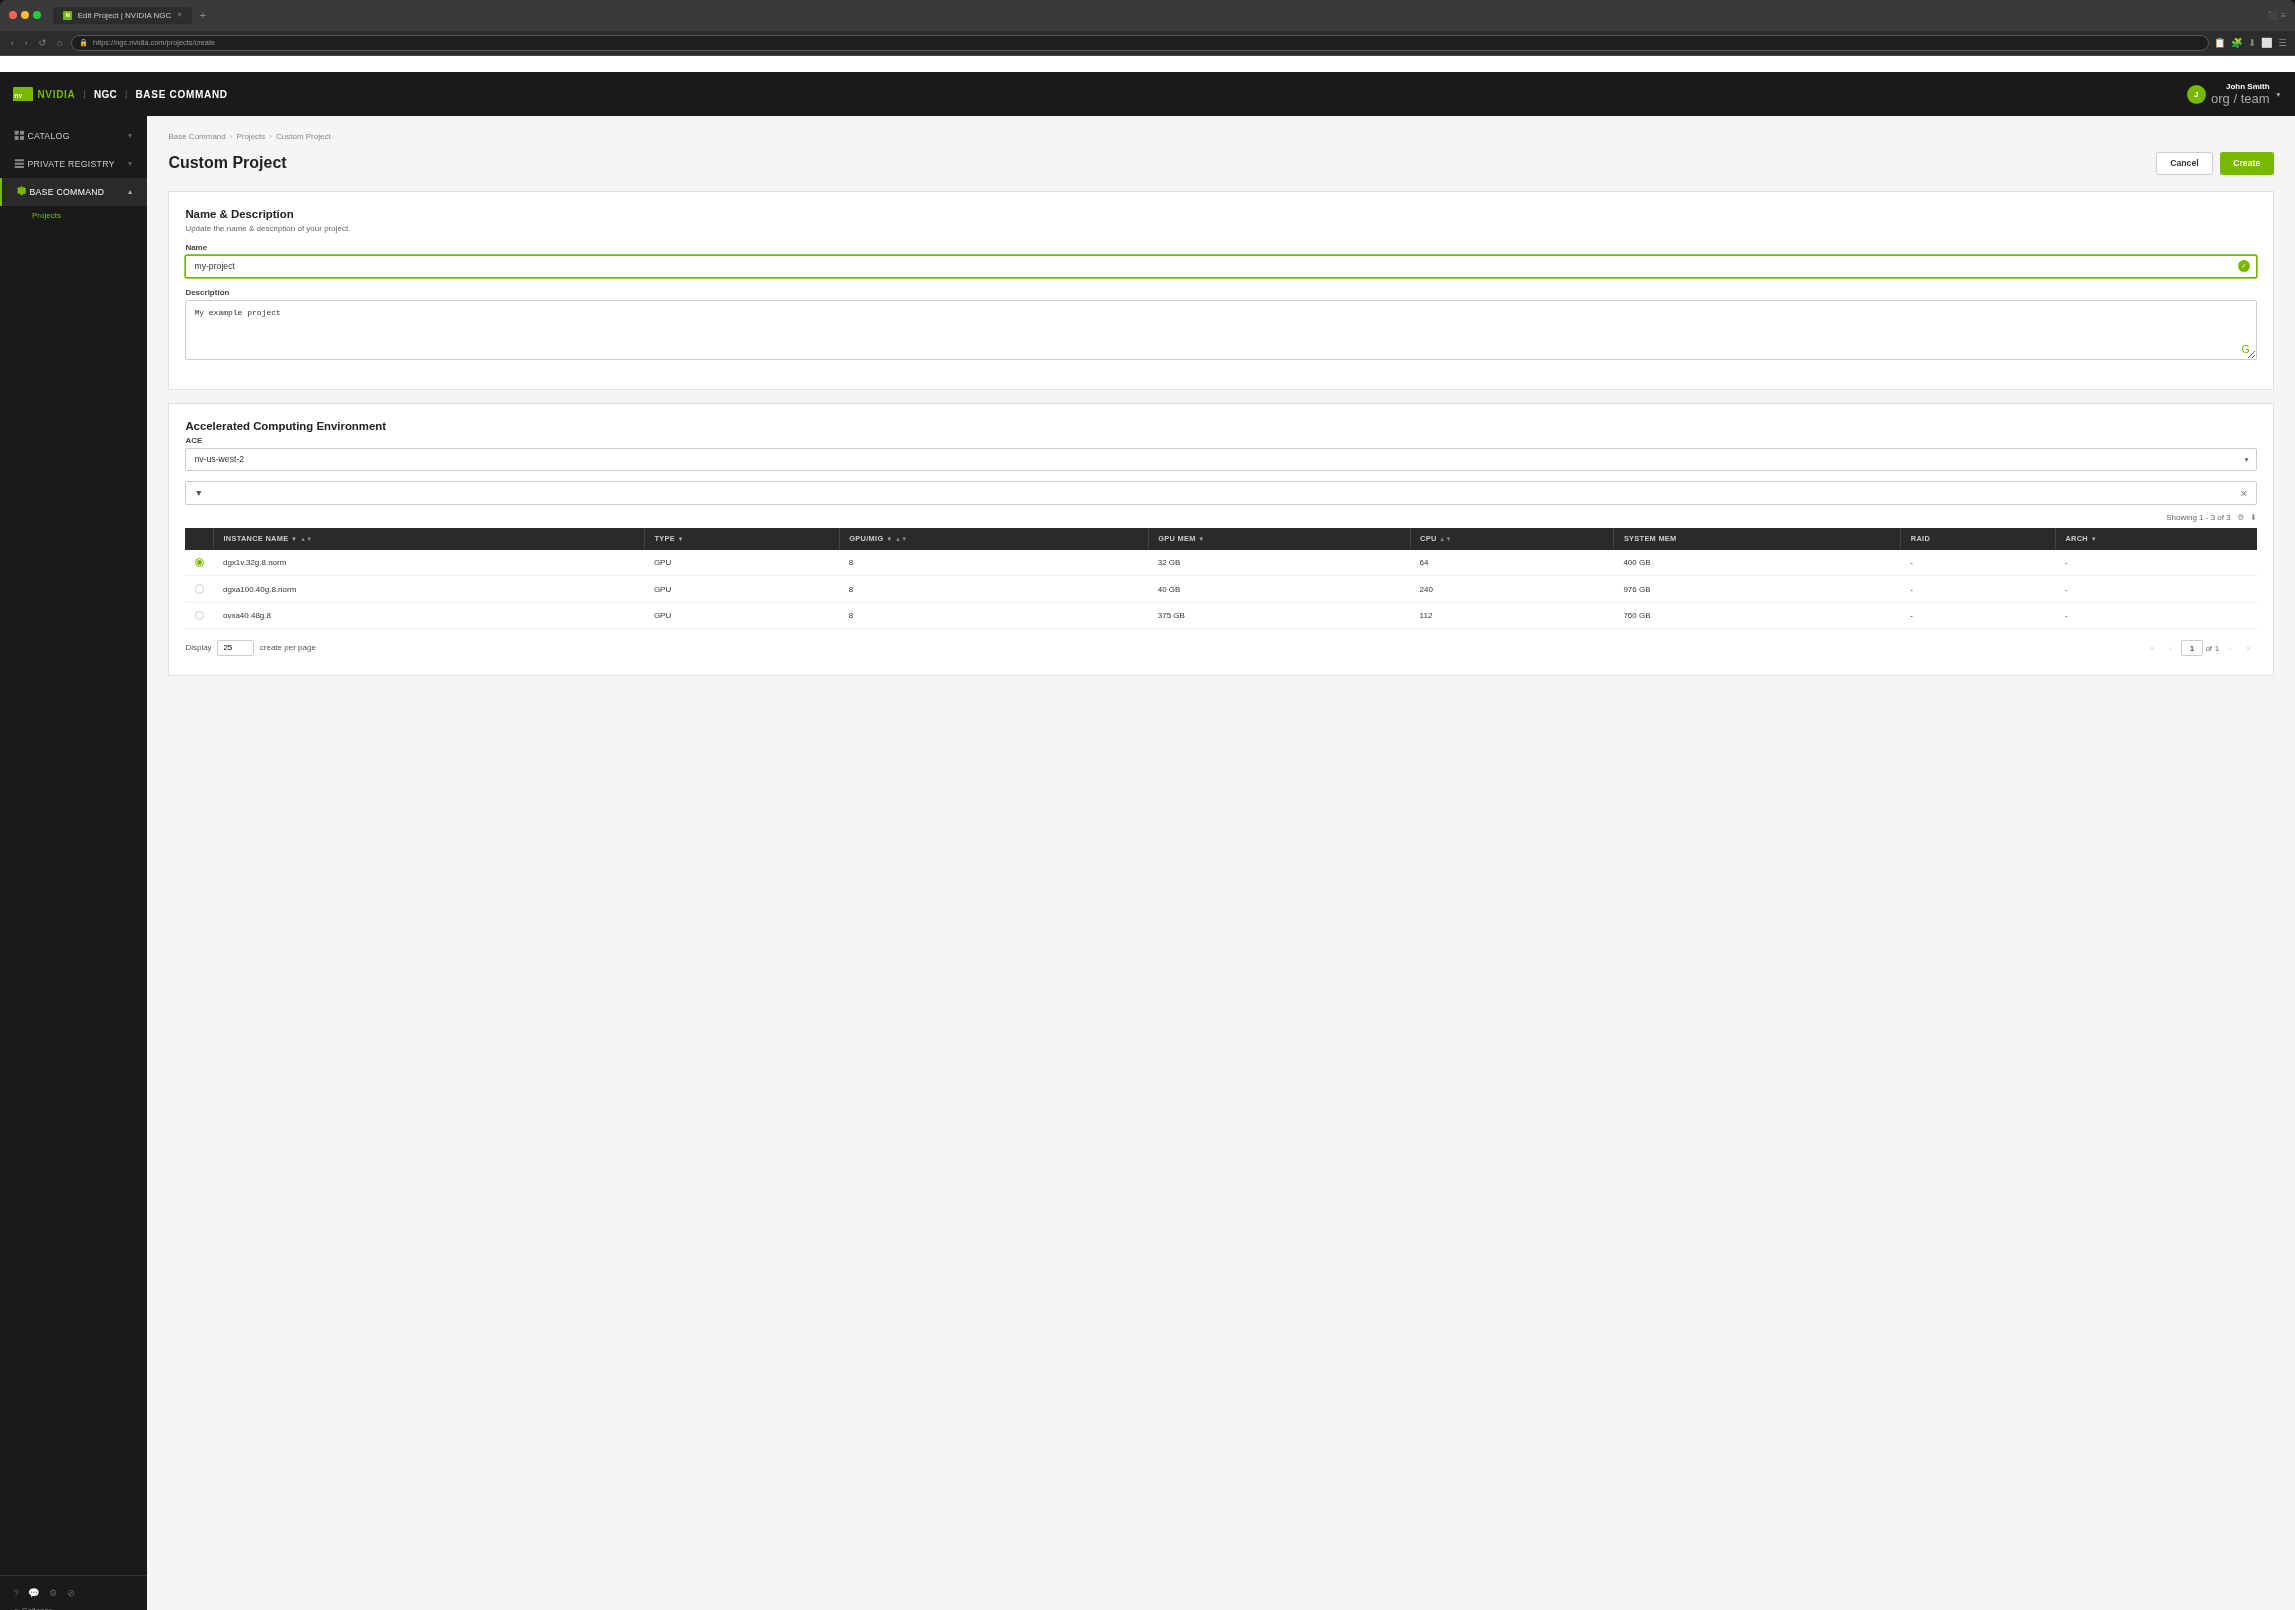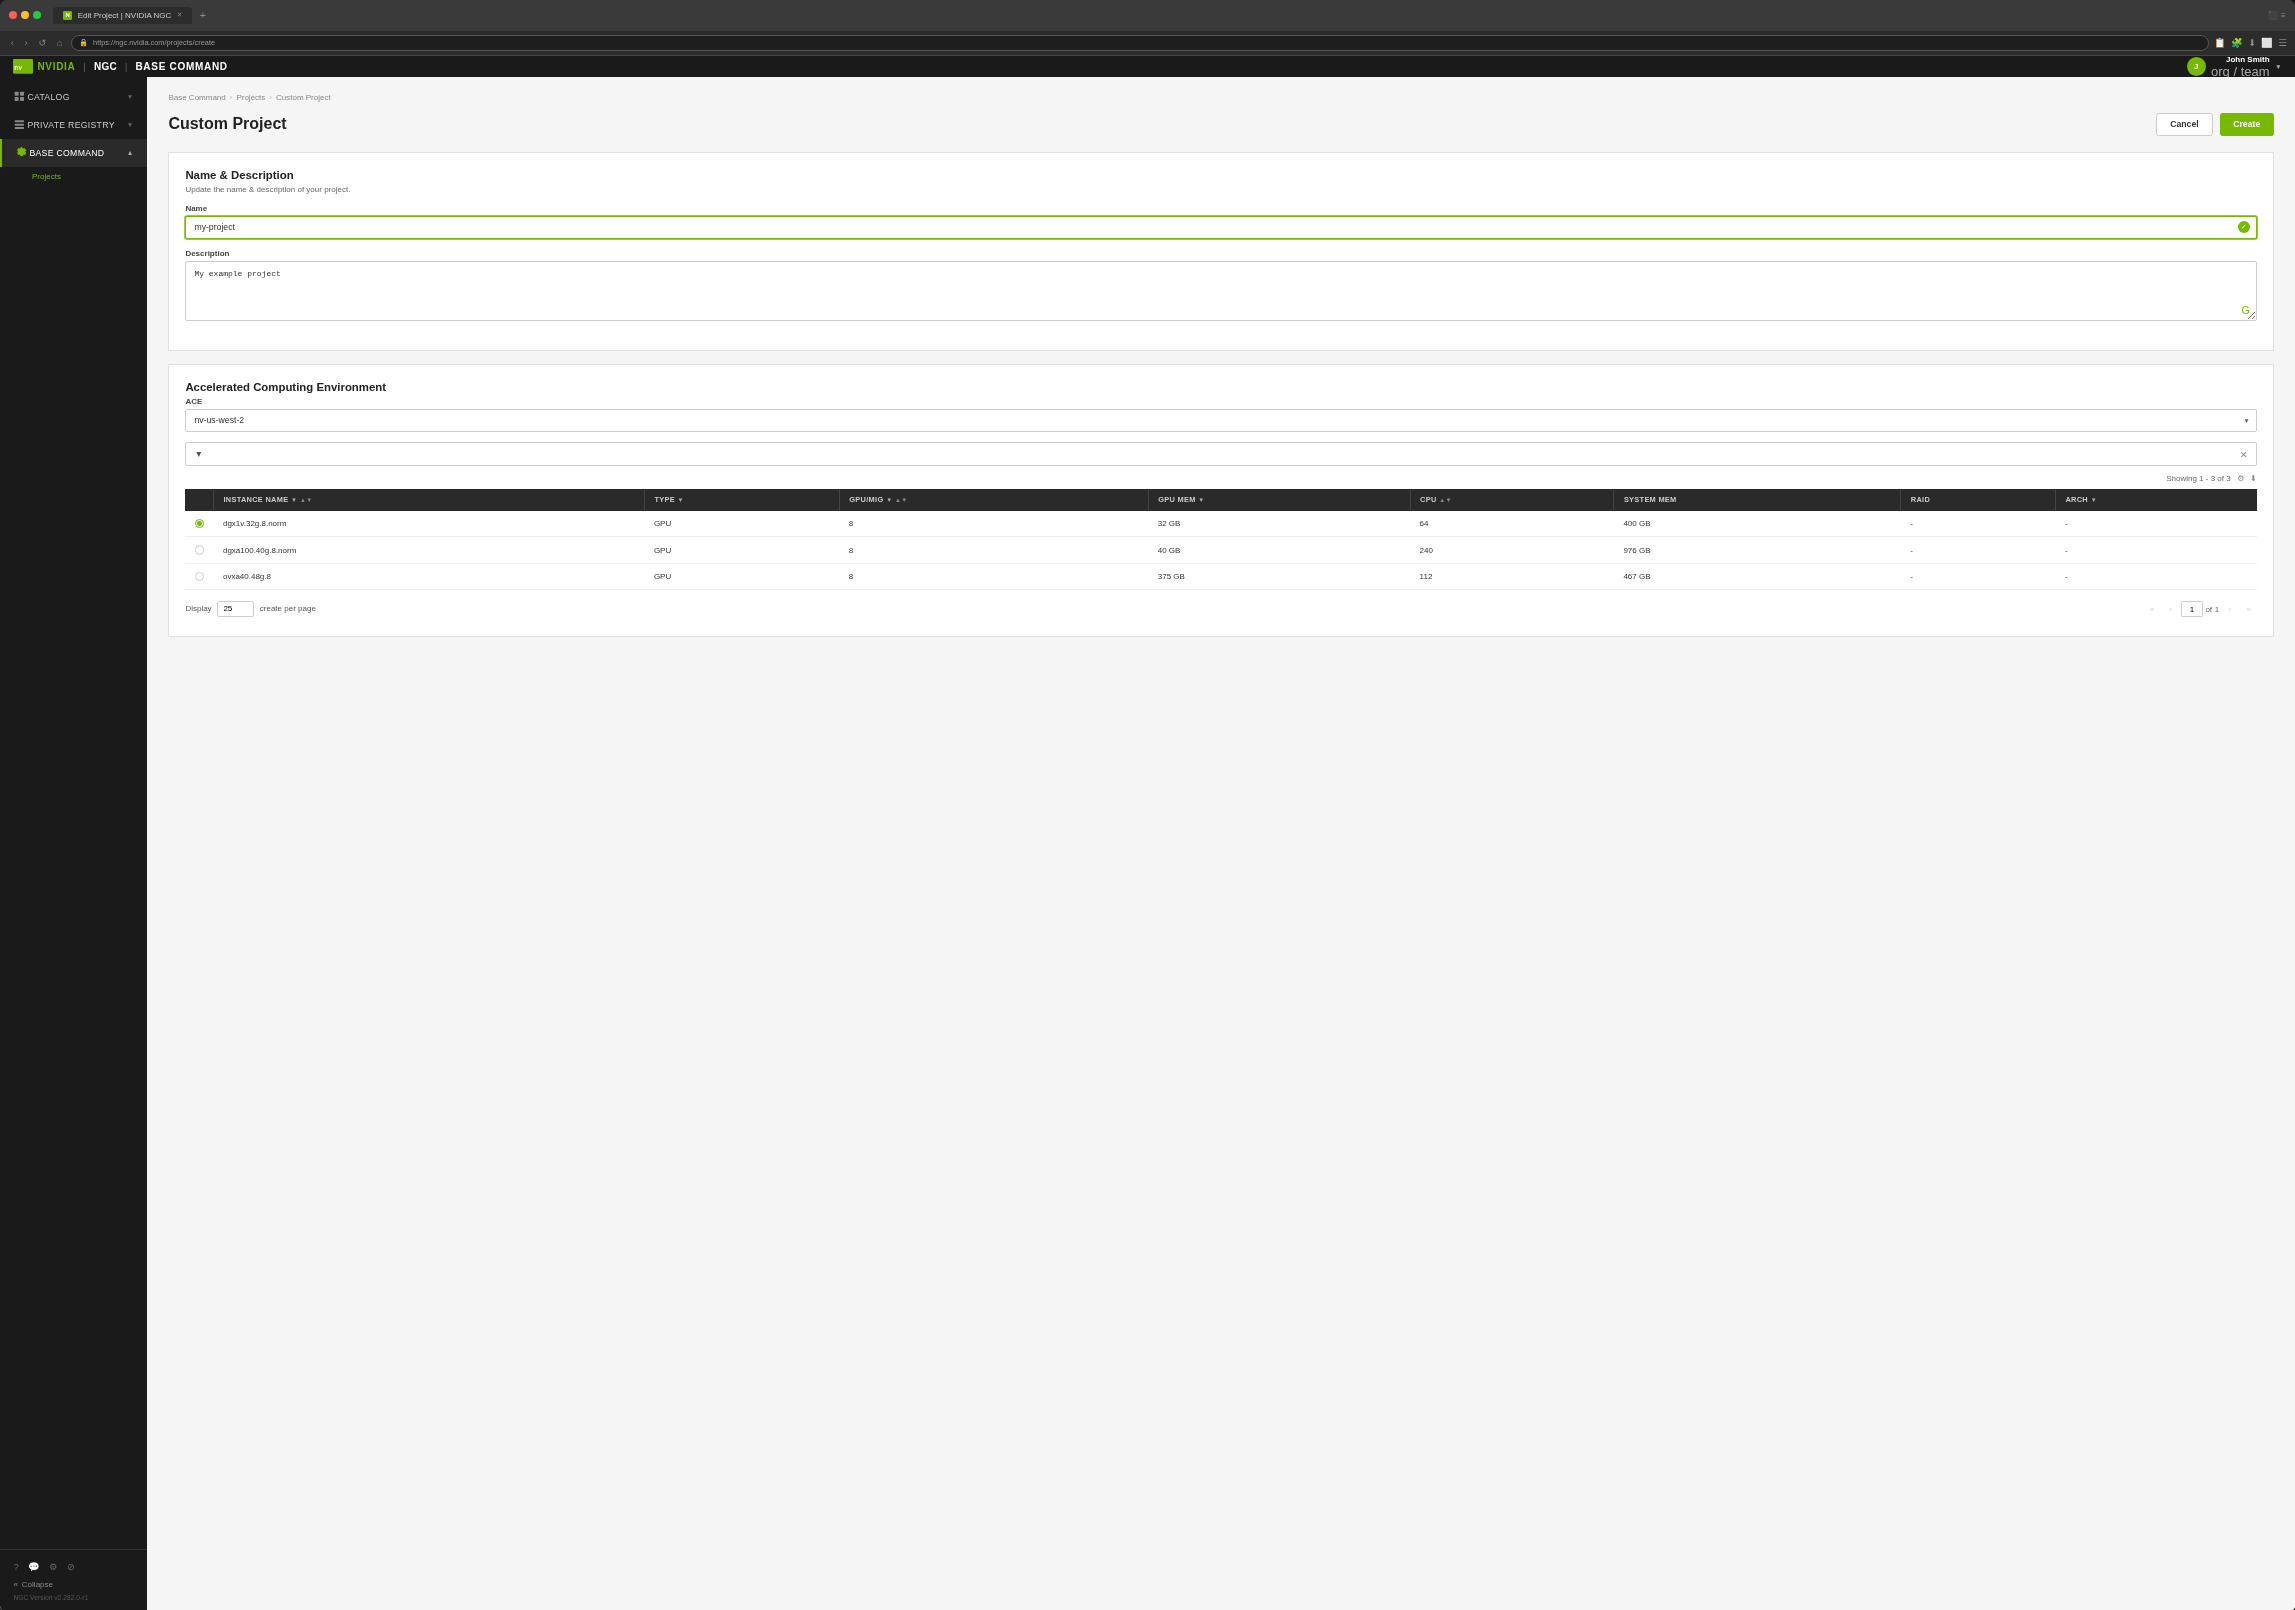--- a/index.html
+++ b/index.html
@@ -20,21 +20,21 @@
     .browser-toolbar { background: #2c2c2c; padding: 4px 8px; display: flex; align-items: center; gap: 5.4px; border-bottom: 0.7px solid #444; }
     .nav-btn { color: #888; font-size: 9.4px; cursor: pointer; padding: 1.3px 2.7px; }
     .address-bar { flex: 1; background: #1e1e1e; border: 0.7px solid #555; border-radius: 13.4px; padding: 2.7px 8px; color: #ccc; font-size: 8px; display: flex; align-items: center; gap: 4px; }
     .address-bar span { color: #999; font-size: 7.4px; }
     .toolbar-actions { display: flex; gap: 5.4px; align-items: center; color: #888; font-size: 9.4px; }
 
     
     .app-container { display: flex; flex-direction: column; background: #fff; min-height: calc(100vh - 54px); }
 
     
-    .top-nav { background: #1a1a1a; padding: 0 13.4px; height: 21px; display: flex; align-items: center; justify-content: space-between; }
+    .top-nav { background: #1a1a1a; padding: 0 13.4px; height: 44px; display: flex; align-items: center; justify-content: space-between; margin-top: 16px; }
     .brand { display: flex; align-items: center; gap: 5.4px; color: #fff; }
     .nvidia-logo { display: flex; align-items: center; gap: 4px; }
     .brand-text { color: #fff; font-size: 10px; font-weight: 600; letter-spacing: 0.3px; }
     .brand-sep { color: #666; margin: 0 2.7px; }
     .nav-title { color: #fff; font-size: 10px; font-weight: 600; letter-spacing: 0.7px; }
     .user-section { display: flex; align-items: center; gap: 5.4px; color: #fff; }
     .user-avatar { width: 19px; height: 19px; border-radius: 50%; background: #76b900; display: flex; align-items: center; justify-content: center; font-size: 8px; font-weight: 700; color: #fff; }
     .user-info { text-align: right; }
     .user-name { font-size: 8px; color: #fff; font-weight: 600; }
     .user-org { font-size: 13px; color: #aaa; }
@@ -416,21 +416,21 @@
                   <td>
                     <div class="radio-cell">
                       <div class="radio-btn-empty"></div>
                     </div>
                   </td>
                   <td>ovxa40.48g.8</td>
                   <td>GPU</td>
                   <td>8</td>
                   <td>375 GB</td>
                   <td>112</td>
-                  <td>467 GB</td>
+                  <td>760 GB</td>
                   <td>-</td>
                   <td>-</td>
                 </tr>
               </tbody>
             </table>
 
             <div class="pagination">
               <div class="page-size">
                 <span>Display</span>
                 <div style="position:relative;display:inline-block;">

